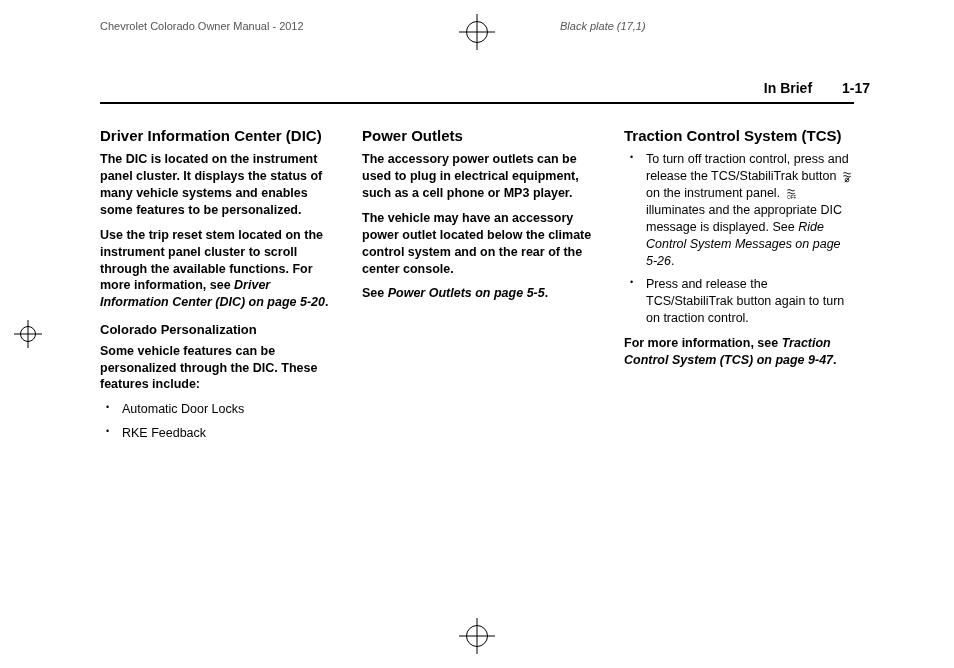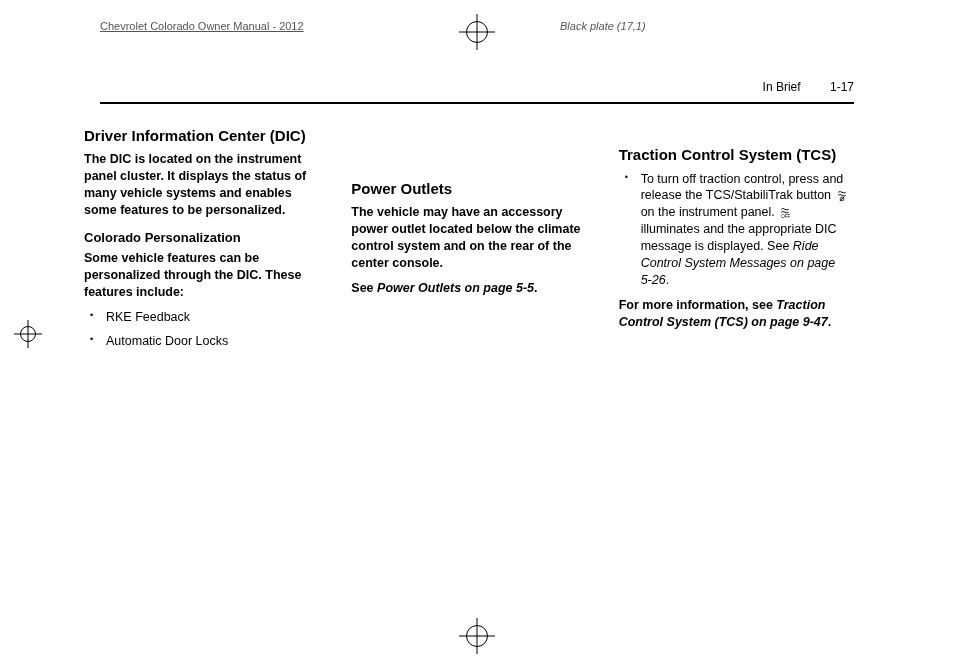--- a/index.html
+++ b/index.html
@@ -11,21 +11,21 @@
       height: 668px;
       position: relative;
     }
     .top-bar {
       position: absolute;
       top: 20px;
       left: 0; right: 0;
       font-size: 11px;
       color: #555;
     }
-    .top-left { position: absolute; left: 100px; text-decoration: underline; }
+    .top-left { position: absolute; left: 100px; }
     .top-right { position: absolute; left: 560px; font-style: italic; }
     .crop-top {
       position: absolute;
       top: 18px;
       left: 50%;
       transform: translateX(-50%);
     }
     .crop-left {
       position: absolute;
       top: 50%;
@@ -58,34 +58,33 @@
     .header-line {
       position: absolute;
       top: 102px;
       left: 100px;
       right: 100px;
       border-bottom: 2px solid #000;
     }
     .header-text {
       position: absolute;
       top: 80px;
-      right: 100px;
-      font-size: 12px;
-      font-weight: normal;
+      right: 84px;
+      font-size: 14px;
+      font-weight: bold;
     }
     .header-text .sect { margin-right: 26px; }
 
     .content {
       position: absolute;
       top: 124px;
-      left: 84px;
+      left: 100px;
       right: 100px;
       display: flex;
       gap: 32px;
-      align-items: center;
     }
     .col {
       flex: 1;
       font-size: 12.5px;
       line-height: 1.35;
     }
     .h1 {
       font-size: 17.5px;
       font-weight: bold;
       margin-bottom: 8px;
@@ -162,48 +161,53 @@
   <span class="sect">In Brief</span>
   <span>1-17</span>
 </div>
 <div class="header-line"></div>
 
 <div class="content">
 
   <div class="col">
     <div class="h2">Driver Information Center (DIC)</div>
     <p>The DIC is located on the instrument panel cluster. It displays the status of many vehicle systems and enables some features to be personalized.</p>
+    <p>
+      <span>Use the trip reset stem located on the instrument panel cluster to scroll through the available functions. For more information, see </span><span class="ref">Driver Information Center (DIC) on page 5‑20</span><span>.</span>
+    </p>
     <div class="h3">Colorado Personalization</div>
     <p>Some vehicle features can be personalized through the DIC. These features include:</p>
     <ul>
+      <li>Automatic Door Locks</li>
       <li>RKE Feedback</li>
-      <li>Automatic Door Locks</li>
     </ul>
   </div>
 
   <div class="col">
     <div class="h2">Power Outlets</div>
+    <p>The accessory power outlets can be used to plug in electrical equipment, such as a cell phone or MP3 player.</p>
     <p>The vehicle may have an accessory power outlet located below the climate control system and on the rear of the center console.</p>
     <p>
       <span>See </span><span class="ref">Power Outlets on page 5‑5</span><span>.</span>
     </p>
   </div>
 
   <div class="col">
     <div class="h2">Traction Control System (TCS)</div>
     <ul>
       <li>
         <span>To turn off traction control, press and release the TCS/StabiliTrak button </span><svg class="icon" viewBox="0 0 16 16">
             <path d="M3 3 Q5 1 8 3 Q11 5 13 3 M3 7 Q5 5 8 7 Q11 9 13 7" stroke="#000" fill="none" stroke-width="1.2"></path>
             <circle cx="8" cy="12" r="2.5" stroke="#000" fill="none"></circle>
             <path d="M5 15 L11 9" stroke="#000" stroke-width="1.2"></path>
           </svg><span> on the instrument panel. </span><svg class="icon" viewBox="0 0 16 16">
             <path d="M3 3 Q5 1 8 3 Q11 5 13 3 M3 7 Q5 5 8 7 Q11 9 13 7" stroke="#000" fill="none" stroke-width="1.2"></path>
             <text x="3" y="15" font-size="6" font-family="Arial">OFF</text>
           </svg><span> illuminates and the appropriate DIC message is displayed. See </span><span class="ref">Ride Control System Messages on page 5‑26</span><span>.</span>
       </li>
+      <li>Press and release the TCS/StabiliTrak button again to turn on traction control.</li>
     </ul>
     <p>
       <span>For more information, see </span><span class="ref">Traction Control System (TCS) on page 9‑47</span><span>.</span>
     </p>
   </div>
 
 </div>
 
 </body></html>

